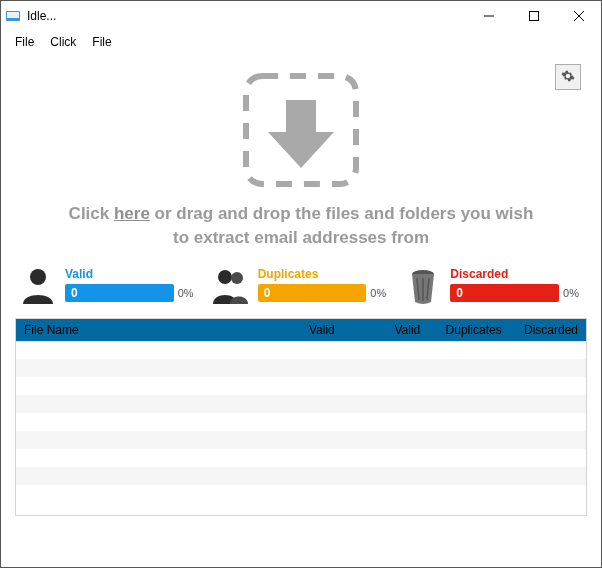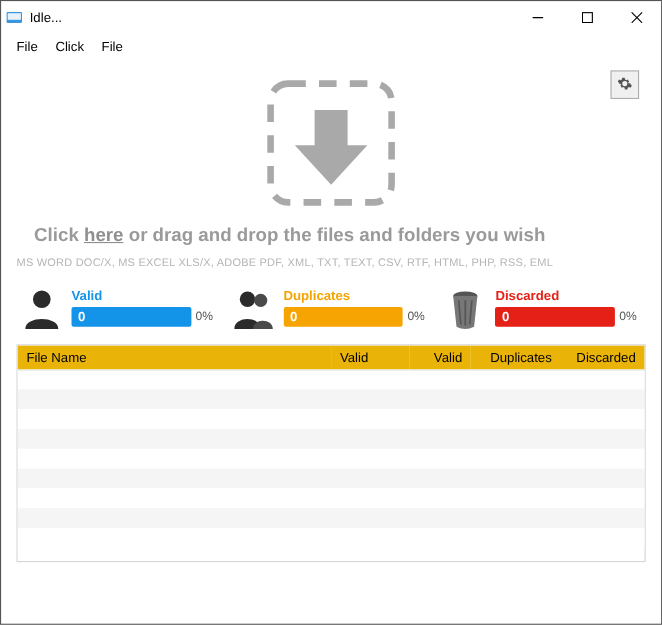--- a/index.html
+++ b/index.html
@@ -6,42 +6,42 @@
     body { font-family: "Segoe UI", Tahoma, sans-serif; font-size: 12px; background: #fff; width: 602px; height: 568px; overflow: hidden; border: 1px solid #555; }
     .titlebar { height: 30px; display: flex; align-items: center; padding-left: 4px; justify-content: space-between; }
     .app-icon { width: 16px; height: 16px; margin-right: 6px; }
     .title-text { font-size: 12px; color: #000; flex: 1; }
     .win-controls { display: flex; height: 100%; }
     .win-btn { width: 45px; display: flex; align-items: center; justify-content: center; cursor: pointer; }
     .menubar { height: 21px; display: flex; align-items: center; padding-left: 6px; }
     .menu-item { padding: 2px 8px; font-size: 12px; cursor: pointer; }
     .content { padding: 10px 14px 14px 14px; position: relative; }
     .settings-btn { position: absolute; right: 20px; top: 12px; width: 26px; height: 26px; border: 1px solid #adadad; background: #f0f0f0; display: flex; align-items: center; justify-content: center; cursor: pointer; }
-    .drop-area { text-align: left; padding: 8px 0 0 0; }
+    .drop-area { text-align: center; padding: 8px 0 0 0; }
     .dashed-box { width: 130px; height: 120px; margin: 0 auto 12px; display: flex; align-items: center; justify-content: center; }
     .instruction { font-size: 17px; color: #9a9a9a; font-weight: 600; padding: 0 16px; line-height: 1.4; }
     .instruction a { color: #8f8f8f; text-decoration: underline; cursor: pointer; }
     .formats { font-size: 10px; color: #b5b5b5; margin-top: 8px; letter-spacing: 0.2px; }
     .stats-row { display: flex; gap: 10px; margin-top: 14px; padding: 0 2px; }
     .stat-block { display: flex; align-items: center; flex: 1; gap: 6px; }
     .stat-icon { width: 42px; height: 42px; flex-shrink: 0; }
     .stat-body { flex: 1; }
     .stat-label { font-size: 12px; font-weight: 700; margin-bottom: 3px; }
     .stat-bar-row { display: flex; align-items: center; gap: 4px; }
     .stat-bar { height: 18px; flex: 1; border-radius: 2px; display: flex; align-items: center; padding-left: 6px; color: #fff; font-weight: 600; font-size: 12px; }
     .stat-pct { font-size: 11px; color: #555; width: 22px; }
     .valid-label { color: #1494e8; }
     .dup-label { color: #f5a402; }
     .disc-label { color: #e52016; }
     .bar-valid { background: #1494e8; }
     .bar-dup { background: #f5a402; }
     .bar-disc { background: #e52016; }
     .table-wrap { border: 1px solid #d5d5d5; margin-top: 12px; height: 198px; overflow: auto; }
     table { width: 100%; border-collapse: collapse; }
-    th { text-align: left; font-weight: 400; font-size: 12px; padding: 4px 8px; border-bottom: 1px solid #e5e5e5; background: #eab308; height: 22px; margin-top: 32px; }
+    th { text-align: left; font-weight: 400; font-size: 12px; padding: 4px 8px; border-bottom: 1px solid #e5e5e5; background: #0369a1; height: 22px; margin-top: 32px; }
     th.r { text-align: right; }
     tbody tr { height: 18px; }
     tbody tr:nth-child(even) { background: #f5f5f5; }
     tbody tr:nth-child(odd) { background: #fff; }
     .col-fn { width: 280px; }
     .col-st { width: 70px; }
     .col-v { width: 55px; }
     .col-d { width: 80px; }
     .col-x { width: 75px; }
   </style>
@@ -93,22 +93,22 @@
 
   <div class="drop-area">
     <div class="dashed-box">
       <svg width="130" height="120" viewBox="0 0 130 120">
         <rect x="10" y="6" width="110" height="108" rx="16" fill="none" stroke="#a9a9a9" stroke-width="6" stroke-dasharray="16 12"></rect>
         <path d="M50 30 L80 30 L80 62 L98 62 L65 98 L32 62 L50 62 Z" fill="#a9a9a9"></path>
       </svg>
     </div>
     <div class="instruction">
       <span>Click </span><a>here</a><span> or drag and drop the files and folders you wish</span><br>
-    </div>
-    <div class="formats">MS WORD DOC/X, MS EXCEL XLS/X, ADOBE PDF, XML, TXT, TEXT, CSV, RTF, HTML, PHP, RSS, EML</div>
+      <span>to extract email addresses from</span>
+    </div>
   </div>
 
   <div class="stats-row">
     <div class="stat-block">
       <span class="stat-icon">
         <svg viewBox="0 0 42 42">
             <circle cx="21" cy="13" r="8" fill="#2b2b2b"></circle>
             <path d="M6 40 C6 28 36 28 36 40 Z" fill="#2b2b2b"></path>
           </svg>
       </span>

